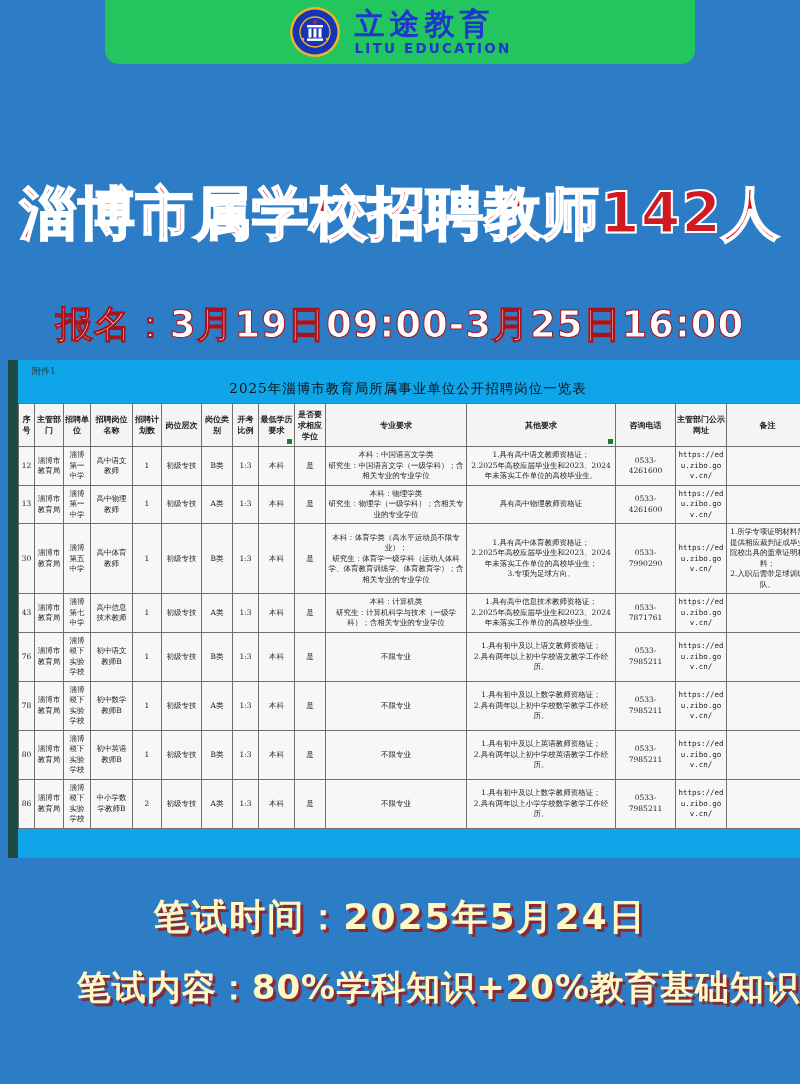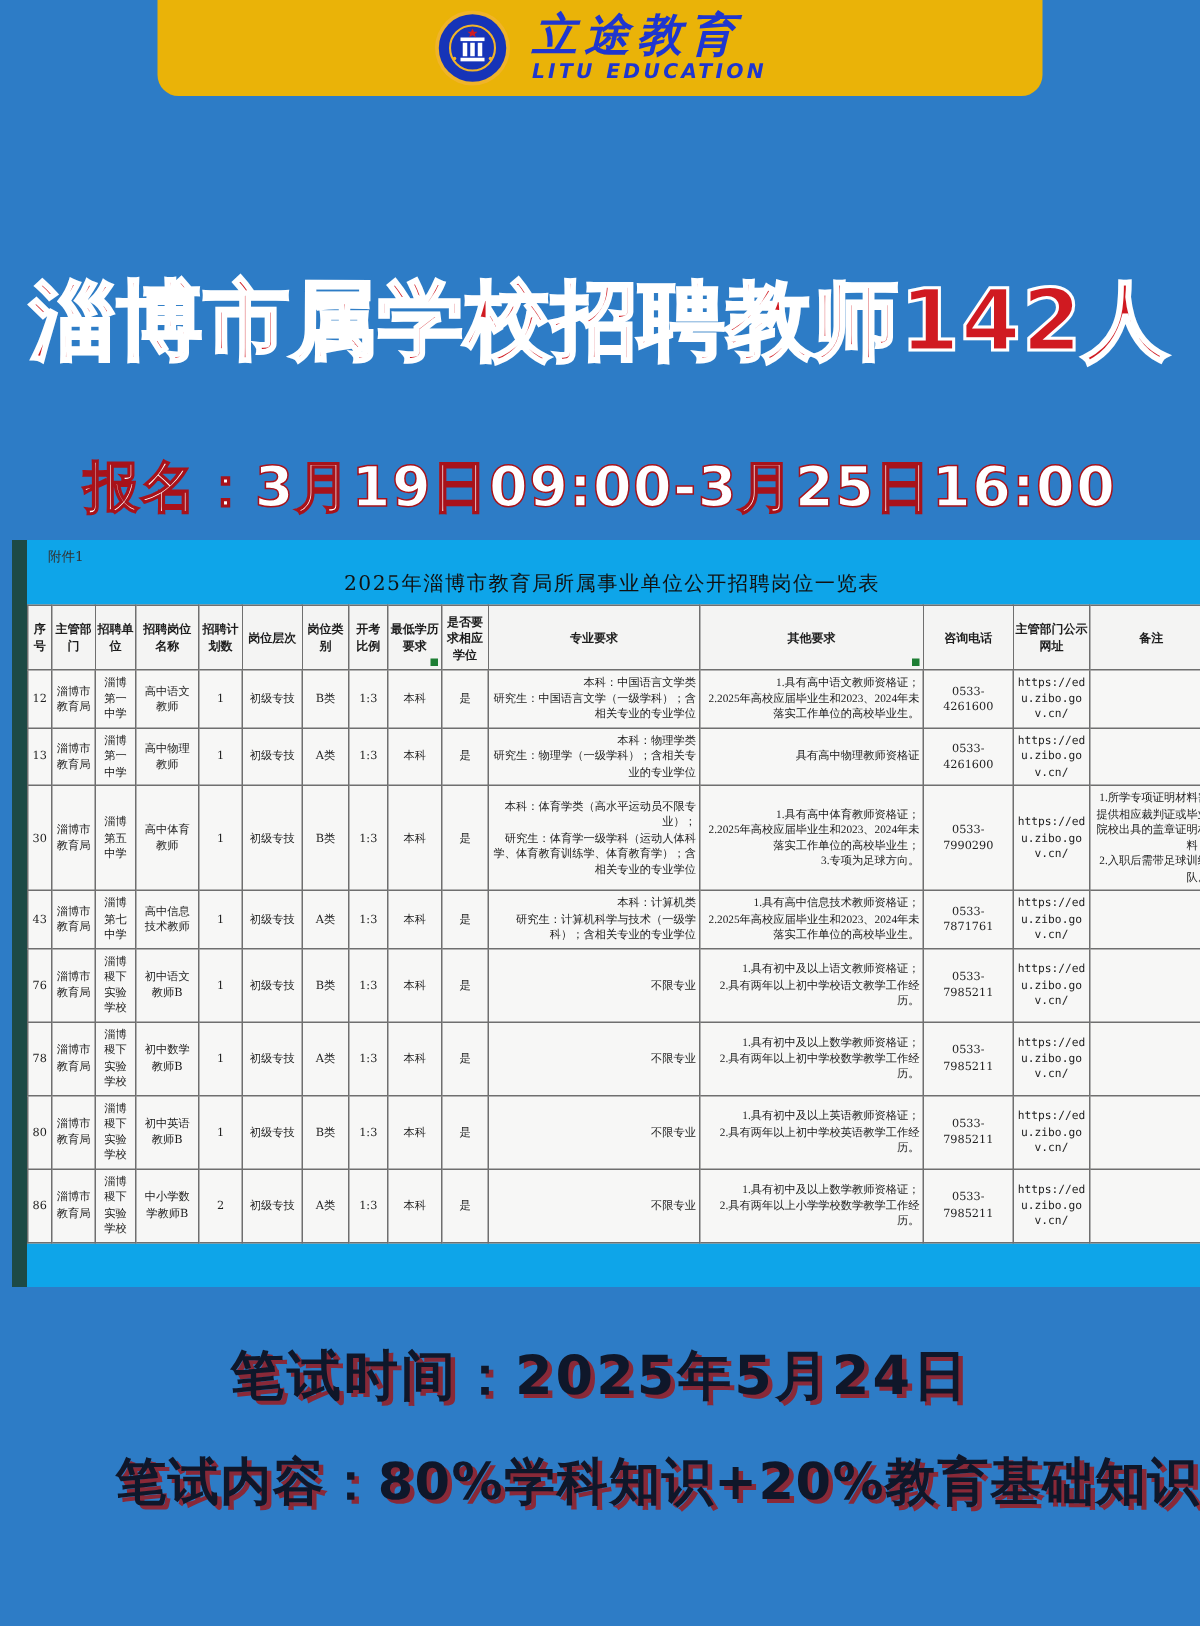--- a/index.html
+++ b/index.html
@@ -1,45 +1,45 @@
 <!DOCTYPE html>
 <html><head>
 <meta charset="utf-8">
 <style>
   html,body{margin:0;padding:0;}
   body{width:800px;height:1084px;overflow:hidden;background:#2d7cc6;font-family:"DejaVu Sans","Liberation Sans",sans-serif;position:relative;}
   .poster{position:absolute;inset:0;background:#2d7cc6;}
 
   
-  .logo-card{position:absolute;top:0;left:50%;transform:translateX(-50%);width:590px;height:64px;background:#eab308;border-radius:0 0 14px 14px;display:flex;align-items:center;justify-content:center;gap:14px;font-style:italic;}
+  .logo-card{position:absolute;top:0;left:50%;transform:translateX(-50%);width:590px;height:64px;background:#22c55e;border-radius:0 0 14px 14px;display:flex;align-items:center;justify-content:center;gap:14px;}
   .badge{width:52px;height:52px;flex:0 0 auto;}
   .brand-text{display:flex;flex-direction:column;align-items:flex-start;line-height:1;}
   .brand-cn{font-size:30px;font-weight:900;color:#1f36cf;letter-spacing:5px;}
   .brand-en{font-size:13.5px;font-weight:bold;color:#1f36cf;letter-spacing:2.2px;margin-top:3px;}
 
   
   .hero-title{position:absolute;top:176px;left:0;width:100%;text-align:center;font-size:57px;font-weight:900;color:#d01a21;letter-spacing:1px;-webkit-text-stroke:2px #ffffff;text-shadow:0 0 1px #fff;white-space:nowrap;}
   .hero-subtitle{position:absolute;top:300px;left:0;width:100%;text-align:center;font-size:37px;font-weight:700;color:#ffffff;-webkit-text-stroke:1px #a8121a;letter-spacing:1px;white-space:nowrap;}
 
   
   .sheet{position:absolute;top:360px;left:8px;right:0;height:498px;background:#0ea5e9;display:flex;}
   .side-strip{width:10px;background:#1d4a45;flex:0 0 auto;}
   .sheet-body{flex:1;padding:3px 2px 6px 0;overflow:hidden;}
   .attachment-label{font-size:9px;color:#333;font-family:"DejaVu Serif","Liberation Serif",serif;margin:2px 0 2px 14px;}
   .sheet-title{text-align:center;font-size:13.5px;color:#111;font-family:"DejaVu Serif","Liberation Serif",serif;margin:2px 0 5px 0;letter-spacing:1px;}
   table{width:100%;border-collapse:collapse;table-layout:fixed;background:#f7f7f6;font-family:"DejaVu Serif","Liberation Serif",serif;}
   th,td{border:1px solid #6f6f6f;color:#1c1c1c;vertical-align:middle;}
   th{font-size:8px;font-weight:bold;padding:5px 1px;text-align:center;line-height:1.35;position:relative;background:#f4f4f3;}
   th.note::after{content:"";position:absolute;right:2px;bottom:2px;width:5px;height:5px;background:#1e7e34;}
   td{font-size:7.5px;padding:3px 2px;text-align:center;line-height:1.4;white-space:pre-wrap;word-break:break-word;}
-  td.left{text-align:right;font-family:Liberation Serif, serif;}
+  td.left{text-align:center;}
   td.url{word-break:break-all;font-family:"DejaVu Sans Mono","Liberation Mono",monospace;font-size:7.5px;}
 
   
-  .footer-line{position:absolute;left:0;width:100%;text-align:center;font-weight:900;color:#0f172a;text-shadow:3px 3px 0 rgba(148,32,40,0.9);white-space:nowrap;}
+  .footer-line{position:absolute;left:0;width:100%;text-align:center;font-weight:900;color:#fef9c3;text-shadow:3px 3px 0 rgba(148,32,40,0.9);white-space:nowrap;}
   .footer-line1{top:893px;font-size:36px;letter-spacing:2px;}
   .footer-line2{top:965px;font-size:34px;letter-spacing:1px;text-align:right;}
 </style>
 </head>
 <body>
 
 <div class="poster">
 
   <div class="logo-card">
     <svg class="badge" viewBox="0 0 52 52">

